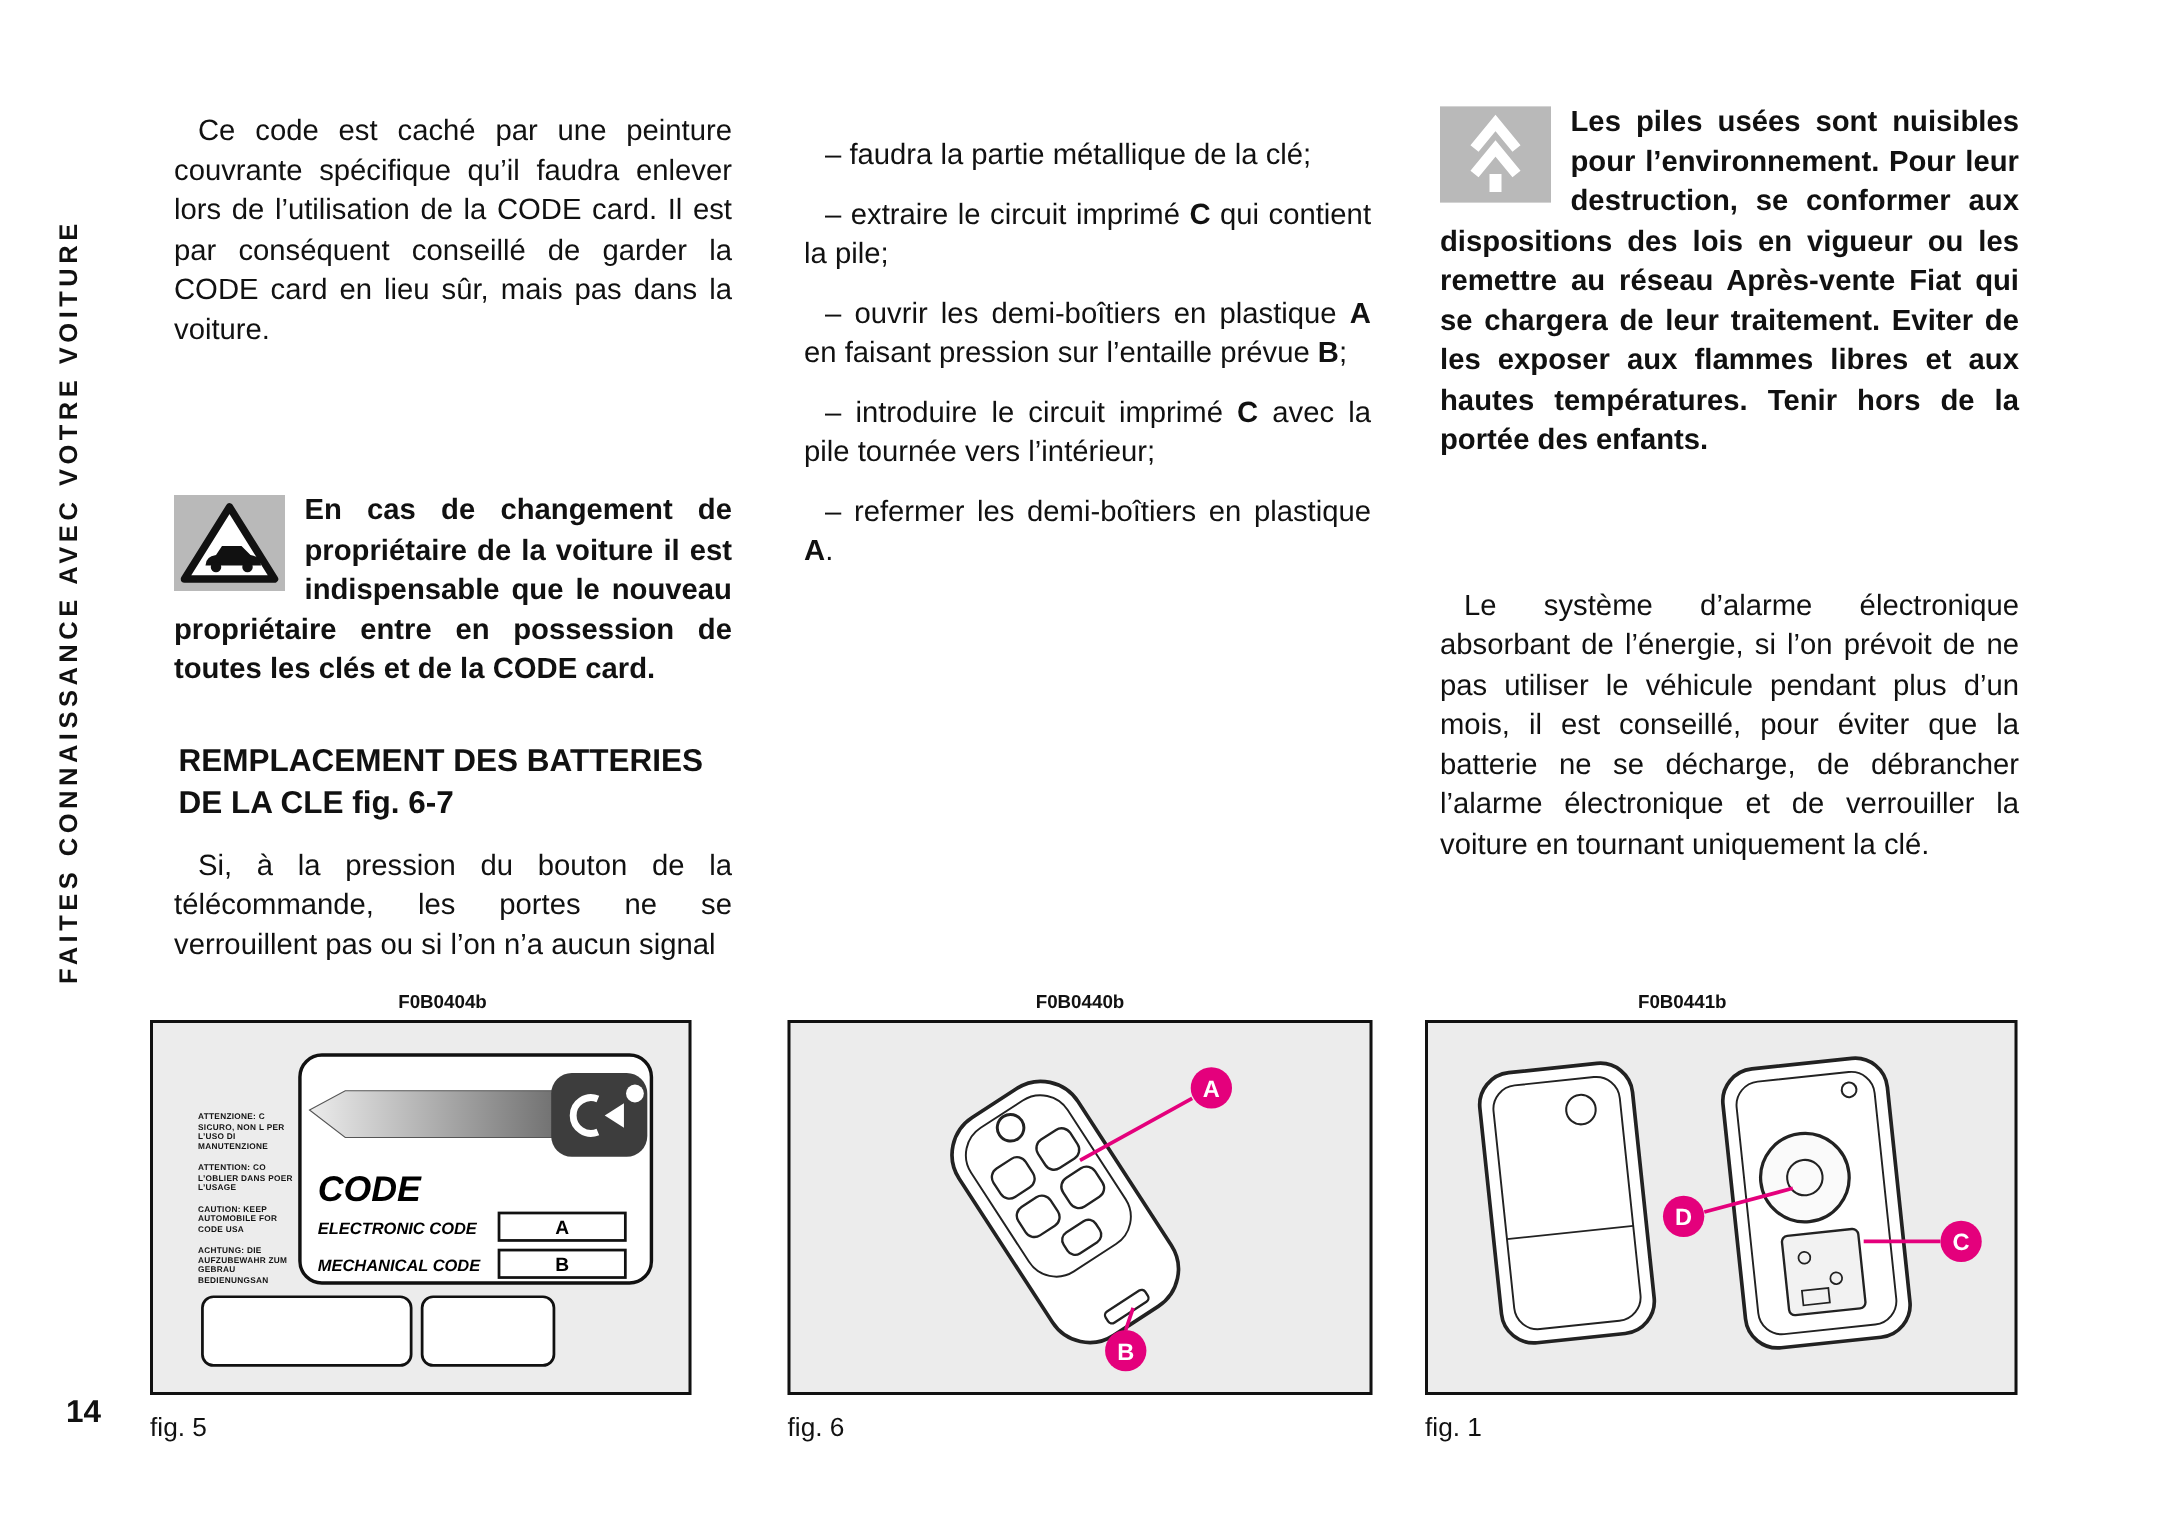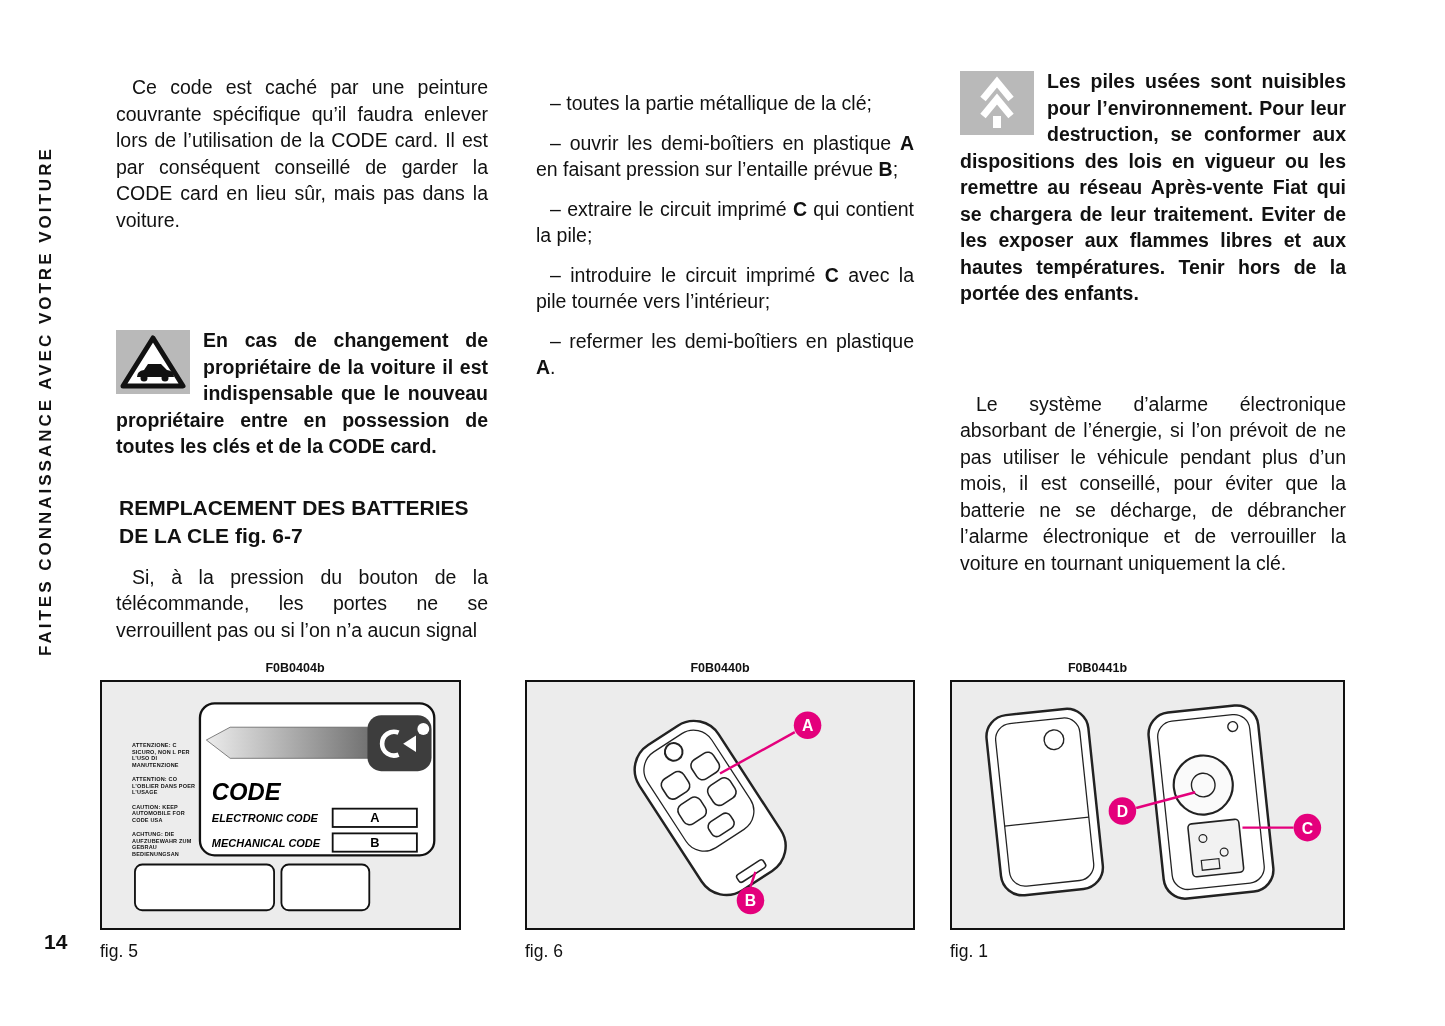--- a/index.html
+++ b/index.html
@@ -72,23 +72,23 @@
         <circle cx="49" cy="48" r="3.5" fill="#111"></circle>
       </svg>
     </span>
     <span>En cas de changement de propriétaire de la voiture il est indispensable que le nouveau propriétaire entre en possession de toutes les clés et de la CODE card.</span>
   </p>
   <h2 class="heading">REMPLACEMENT DES BATTERIES DE LA CLE fig. 6-7</h2>
   <p class="body indent">Si, à la pression du bouton de la télécommande, les portes ne se verrouillent pas ou si l’on n’a aucun signal</p>
 </section>
 
 <section class="col" style="left:536px; top:72px; width:378px;">
-  <p class="body list-item" style="margin-top:18px;">– toutes la partie métallique de la clé;</p>
+  <p class="body list-item" style="margin-top:18px;">– faudra la partie métallique de la clé;</p>
+  <p class="body list-item">– extraire le circuit imprimé <b>C</b> qui contient la pile;</p>
   <p class="body list-item">– ouvrir les demi-boîtiers en plastique <b>A</b> en faisant pression sur l’entaille prévue <b>B</b>;</p>
-  <p class="body list-item">– extraire le circuit imprimé <b>C</b> qui contient la pile;</p>
   <p class="body list-item">– introduire le circuit imprimé <b>C</b> avec la pile tournée vers l’intérieur;</p>
   <p class="body list-item">– refermer les demi-boîtiers en plastique <b>A</b>.</p>
 </section>
 
 <section class="col" style="left:960px; top:68px; width:386px;">
   <p class="body bold">
     <span class="iconbox">
       <svg viewBox="0 0 74 64" width="74" height="64" aria-hidden="true">
         <rect width="74" height="64" fill="var(--icon-bg)"></rect>
         <path d="M23 28 L37 11 L51 28" fill="none" stroke="#fff" stroke-width="7"></path>
@@ -154,21 +154,21 @@
     <line x1="271" y1="51" x2="195" y2="93" class="accent-stroke" stroke-width="2.5"></line>
     <circle cx="284" cy="44" r="14" class="accent-fill"></circle>
     <text x="284" y="50" class="callout-letter">A</text>
     <line x1="226" y1="208" x2="231" y2="193" class="accent-stroke" stroke-width="2.5"></line>
     <circle cx="226" cy="222" r="14" class="accent-fill"></circle>
     <text x="226" y="228" class="callout-letter">B</text>
   </svg>
 </figure>
 <div class="figcap" style="left:525px;">fig. 6</div>
 
-<div class="figcode" style="left:900px; width:395px;">F0B0441b</div>
+<div class="figcode" style="left:924px; width:395px;">F0B0441b</div>
 <figure class="figpanel" style="left:950px; width:395px;">
   <svg viewBox="0 0 395 250">
     <g transform="translate(93,122) rotate(-6)" class="linework">
       <rect x="-52" y="-92" width="104" height="184" rx="22" stroke-width="2.5"></rect>
       <rect x="-43" y="-83" width="86" height="166" rx="16" stroke-width="1.3" fill="none"></rect>
       <circle cx="16" cy="-62" r="10" stroke-width="1.4" fill="none"></circle>
       <path d="M-43 20 h86" stroke-width="1.2" fill="none"></path>
     </g>
     <g transform="translate(262,122) rotate(-6)" class="linework">
       <rect x="-56" y="-95" width="112" height="190" rx="22" stroke-width="2.5"></rect>

